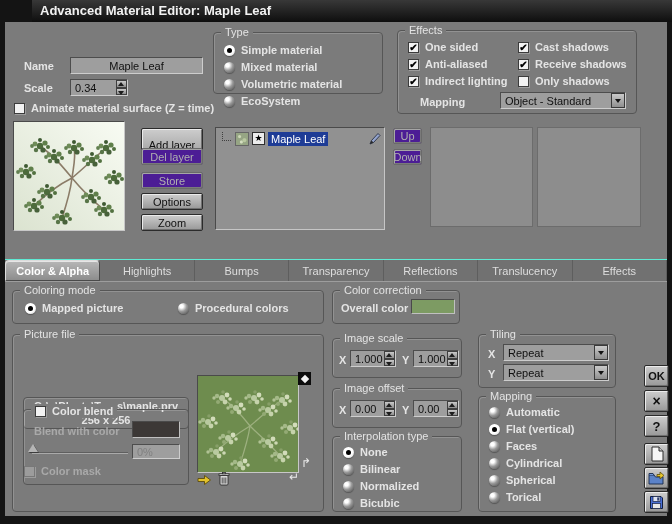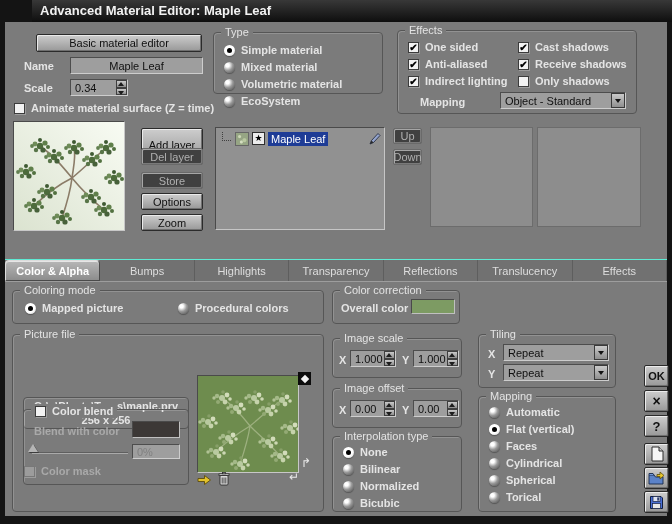--- a/index.html
+++ b/index.html
@@ -13,21 +13,21 @@
   .grp{position:absolute;border:1px solid #565656;border-radius:4px;
     box-shadow:inset 1px 1px 0 rgba(255,255,255,.18);}
   .grp-title{position:absolute;top:-7px;left:7px;background:#7b7b7b;padding:0 4px;
     font-size:11px;color:#e3e3e3;line-height:13px;white-space:nowrap;}
   .lbl{font-size:11px;color:#e4e4e4;line-height:14px;white-space:nowrap;font-weight:bold;}
   .dim{color:#a9a9a9;}
   
   .btn{position:absolute;background:linear-gradient(#cdcdcd,#989898);border:1px solid #2b2b2b;
     box-shadow:inset 1px 1px 0 #ebebeb, inset -1px -1px 0 #6f6f6f;color:#101010;font-size:11px;
     display:flex;align-items:center;justify-content:center;border-radius:2px;cursor:default;white-space:nowrap;}
-  .btn.disabled{background:#404040;color:#b0b0b0;border-color:#6a6a6a;
+  .btn.disabled{background:#4c1d95;color:#b0b0b0;border-color:#6a6a6a;
     box-shadow:inset 1px 1px 0 #a6a6a6, inset -1px -1px 0 #7a7a7a;}
   
   .field{position:absolute;background:#9e9e9e;border:1px solid;border-color:#4d4d4d #cdcdcd #cdcdcd #4d4d4d;
     color:#101010;font-size:11px;display:flex;align-items:center;overflow:hidden;}
   .field.center{justify-content:center;}
   .field .val{padding-left:4px;}
   
   .spin{margin-left:auto;width:11px;align-self:stretch;display:flex;flex-direction:column;}
   .spin i{flex:1;background:linear-gradient(#cacaca,#8d8d8d);border:1px solid #3f3f3f;position:relative;}
   .spin i.up:after{content:'';position:absolute;left:1px;top:1px;border:3px solid transparent;border-top:none;border-bottom:4px solid #1c1c1c;}
@@ -76,21 +76,20 @@
   .swatch{position:absolute;border:1px solid;border-color:#4a4a4a #c0c0c0 #c0c0c0 #4a4a4a;}
   .glyph{font-size:12px;color:#e8e8e8;line-height:12px;}
 </style>
 </head>
 <body>
 
 <div id="win">
   <div class="abs" id="titlebar">Advanced Material Editor: Maple Leaf</div>
   <div class="abs" id="main"></div>
 
-  <div class="btn" style="left:36px;top:34px;width:166px;height:18px;">Basic material editor</div>
 
   <span class="abs lbl" style="left:24px;top:59px;">Name</span>
   <div class="field center" style="left:70px;top:57px;width:133px;height:17px;">
     <span>Maple Leaf</span>
   </div>
 
   <span class="abs lbl" style="left:24px;top:81px;">Scale</span>
   <div class="field" style="left:70px;top:79px;width:58px;height:17px;">
     <span class="val">0.34</span>
     <span class="spin">
@@ -221,22 +220,22 @@
   </div>
 
   <div class="btn disabled" style="left:393px;top:128px;width:29px;height:16px;">Up</div>
   <div class="btn disabled" style="left:393px;top:149px;width:29px;height:16px;">Down</div>
 
   <div class="panel" style="left:431px;top:128px;width:101px;height:98px;"></div>
   <div class="panel" style="left:538px;top:128px;width:102px;height:98px;"></div>
 
   <div class="abs" id="tabstrip">
     <div class="tab active">Color &amp; Alpha</div>
+    <div class="tab">Highlights</div>
     <div class="tab">Bumps</div>
-    <div class="tab">Highlights</div>
     <div class="tab">Transparency</div>
     <div class="tab">Reflections</div>
     <div class="tab">Translucency</div>
     <div class="tab">Effects</div>
   </div>
 
   <div class="grp" style="left:12px;top:290px;width:312px;height:34px;">
     <span class="grp-title">Coloring mode</span>
     <div class="row" style="left:12px;top:10px;">
       <span class="radio sel"></span>

